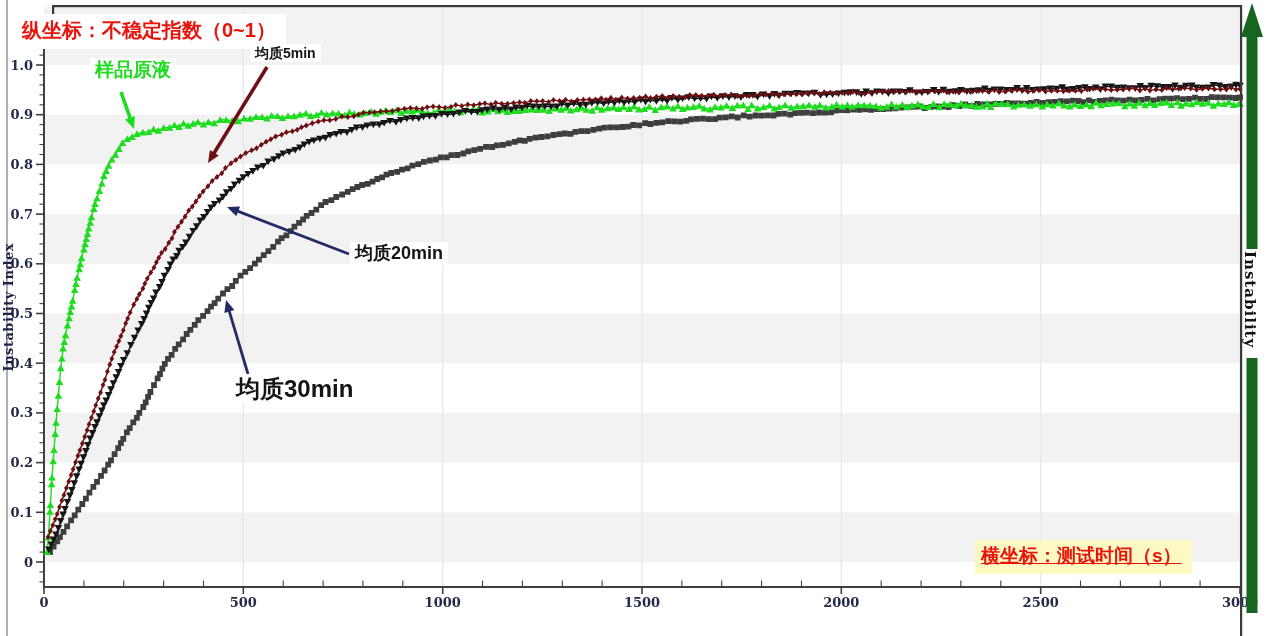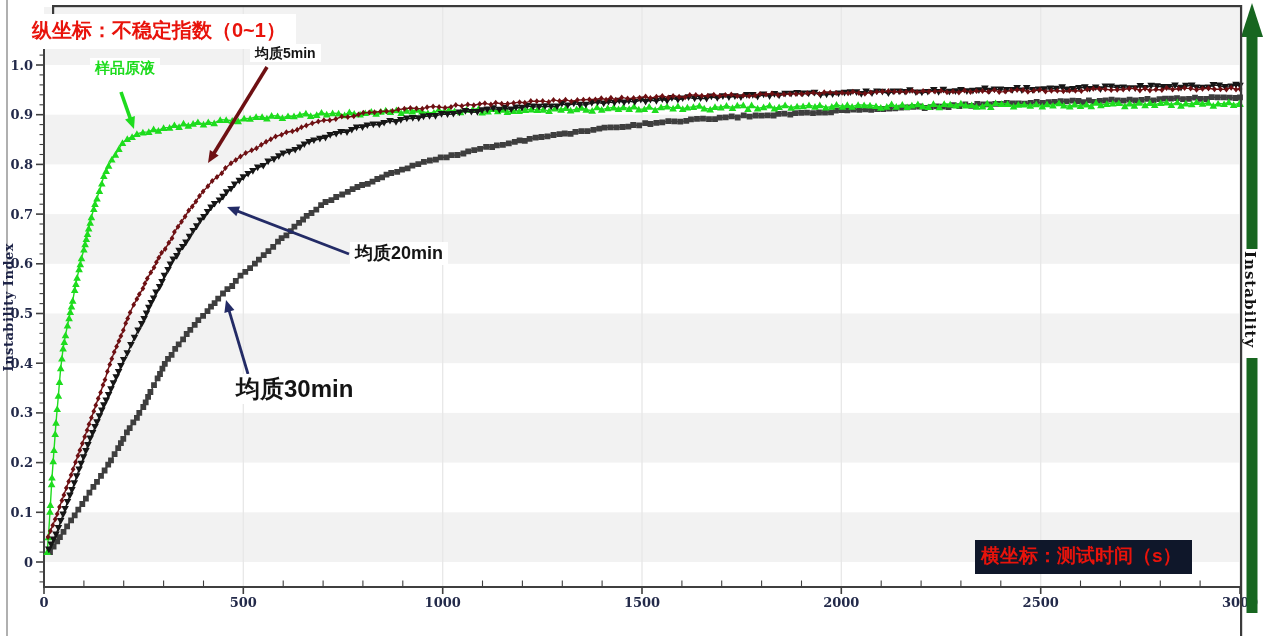--- a/index.html
+++ b/index.html
@@ -2,28 +2,28 @@
 <html><head>
 <meta charset="utf-8">
 <style>
   html,body{margin:0;padding:0;background:#fff;}
   #slide{position:relative;width:1267px;height:636px;background:#ffffff;overflow:hidden;
          font-family:"Liberation Sans",sans-serif;}
   #chart-svg{position:absolute;left:0;top:0;}
   .overlay{position:absolute;white-space:nowrap;}
   .ann{position:absolute;background:#ffffff;font-weight:bold;white-space:nowrap;
        font-family:"Liberation Sans",sans-serif;line-height:1.15;padding:1px 5px;}
-  #ann-raw{left:90px;top:58px;font-size:15px;color:#1edc1e;}
+  #ann-raw{left:90px;top:58px;font-size:19px;color:#1edc1e;}
   #ann-h5{left:250px;top:44px;font-size:14px;color:#141414;}
   #ann-h20{left:350px;top:242px;font-size:18px;color:#141414;}
   #ann-h30{left:231px;top:374px;font-size:24px;color:#141414;}
   #note-y{left:8px;top:14px;font-size:20px;font-weight:bold;color:#e8130b;
-          background:#ffffff;padding:3px 10px 5px 24px;}
+          background:#ffffff;padding:3px 10px 5px 14px;}
   #note-x{left:975px;top:540px;font-size:19px;font-weight:bold;color:#e8130b;
-          background:#0f172a;padding:3px 10px 5px 6px;}
+          background:#fef9c3;padding:3px 10px 5px 6px;text-decoration:underline;}
   #y-axis-title{left:1px;top:243px;writing-mode:vertical-rl;transform:rotate(180deg);
         font-family:"DejaVu Serif",serif;font-weight:bold;font-size:13px;color:#1d2347;
         letter-spacing:0.5px;}
   #x-axis-title{left:44px;top:605px;width:1196px;text-align:center;
         font-family:"DejaVu Serif",serif;font-weight:bold;font-size:12px;color:#1d2347;}
   #right-axis-label{left:1241px;top:251px;height:106px;writing-mode:vertical-rl;
         font-family:"DejaVu Serif",serif;font-weight:bold;font-size:15px;color:#131313;
         letter-spacing:1px;}
 </style>
 </head>

